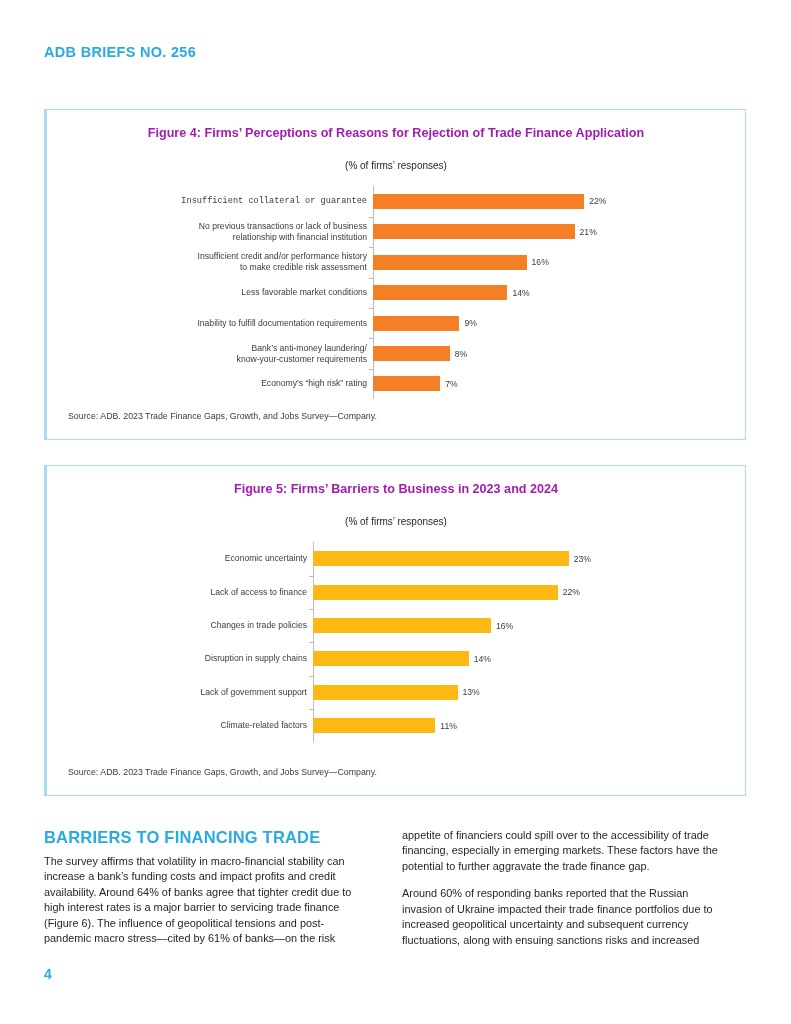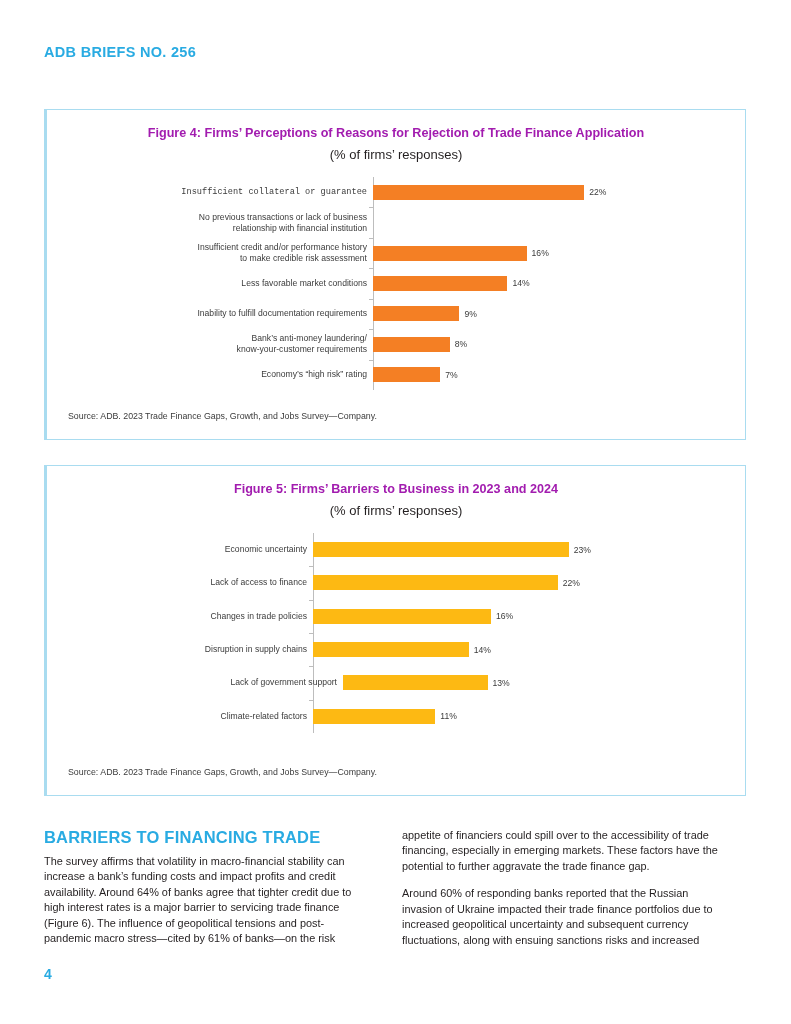--- a/index.html
+++ b/index.html
@@ -40,23 +40,23 @@
   .fig-title {
     text-align: center;
     font-size: 12.6px;
     font-weight: bold;
     color: #a21caf;
     margin-top: 16px;
     line-height: 1.25;
   }
   .fig-subtitle {
     text-align: center;
-    font-size: 13px;
+    font-size: 10px;
     color: #231f20;
-    margin-top: 5px;
+    margin-top: 18px;
     line-height: 1.25;
   }
 
   
   .chart {
     position: relative;
     margin-top: 14px;
   }
   .chart-row {
     position: relative;
@@ -151,20 +151,24 @@
         <div class="cat-label" style="width: 326px; font-family: Liberation Mono, monospace;">Insufficient collateral or guarantee</div>
         <div class="bar-zone">
           <div class="bar" style="width: 211.2px; background: rgb(244, 127, 36);"></div>
           <span class="bar-value">22%</span>
         </div>
       </div>
       <div class="tick" style="left: 322px; top: 30.4286px;"></div>
       <div class="chart-row" style="height: 30.4286px;">
         <div class="cat-label" style="width: 326px; padding-left: 17px;">No previous transactions or lack of business
 relationship with financial institution</div>
+        <div class="bar-zone">
+          <div class="bar" style="width: 201.6px; background: rgb(244, 127, 36);"></div>
+          <span class="bar-value">21%</span>
+        </div>
       </div>
       <div class="tick" style="left: 322px; top: 60.8571px;"></div>
       <div class="chart-row" style="height: 30.4286px;">
         <div class="cat-label" style="width: 326px;">Insufficient credit and/or performance history
 to make credible risk assessment</div>
         <div class="bar-zone">
           <div class="bar" style="width: 153.6px; background: rgb(244, 127, 36);"></div>
           <span class="bar-value">16%</span>
         </div>
       </div>
@@ -236,21 +240,21 @@
       <div class="tick" style="left: 262px; top: 100px;"></div>
       <div class="chart-row" style="height: 33.3333px;">
         <div class="cat-label" style="width: 266px;">Disruption in supply chains</div>
         <div class="bar-zone">
           <div class="bar" style="width: 155.68px; background: rgb(253, 185, 19);"></div>
           <span class="bar-value">14%</span>
         </div>
       </div>
       <div class="tick" style="left: 262px; top: 133.333px;"></div>
       <div class="chart-row" style="height: 33.3333px;">
-        <div class="cat-label" style="width: 296px;">Lack of government support</div>
+        <div class="cat-label" style="width: 266px;">Lack of government support</div>
         <div class="bar-zone">
           <div class="bar" style="width: 144.56px; background: rgb(253, 185, 19);"></div>
           <span class="bar-value">13%</span>
         </div>
       </div>
       <div class="tick" style="left: 262px; top: 166.667px;"></div>
       <div class="chart-row" style="height: 33.3333px;">
         <div class="cat-label" style="width: 266px;">Climate-related factors</div>
         <div class="bar-zone">
           <div class="bar" style="width: 122.32px; background: rgb(253, 185, 19);"></div>

